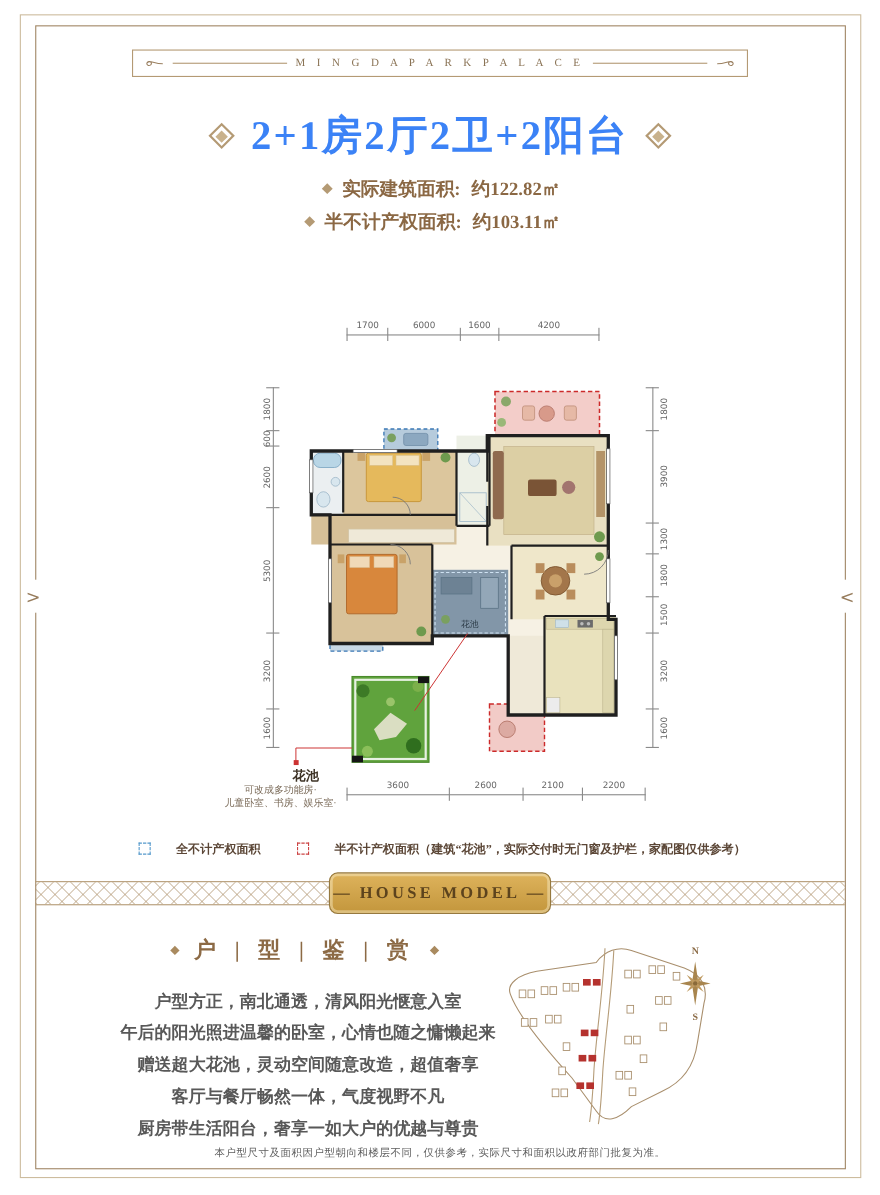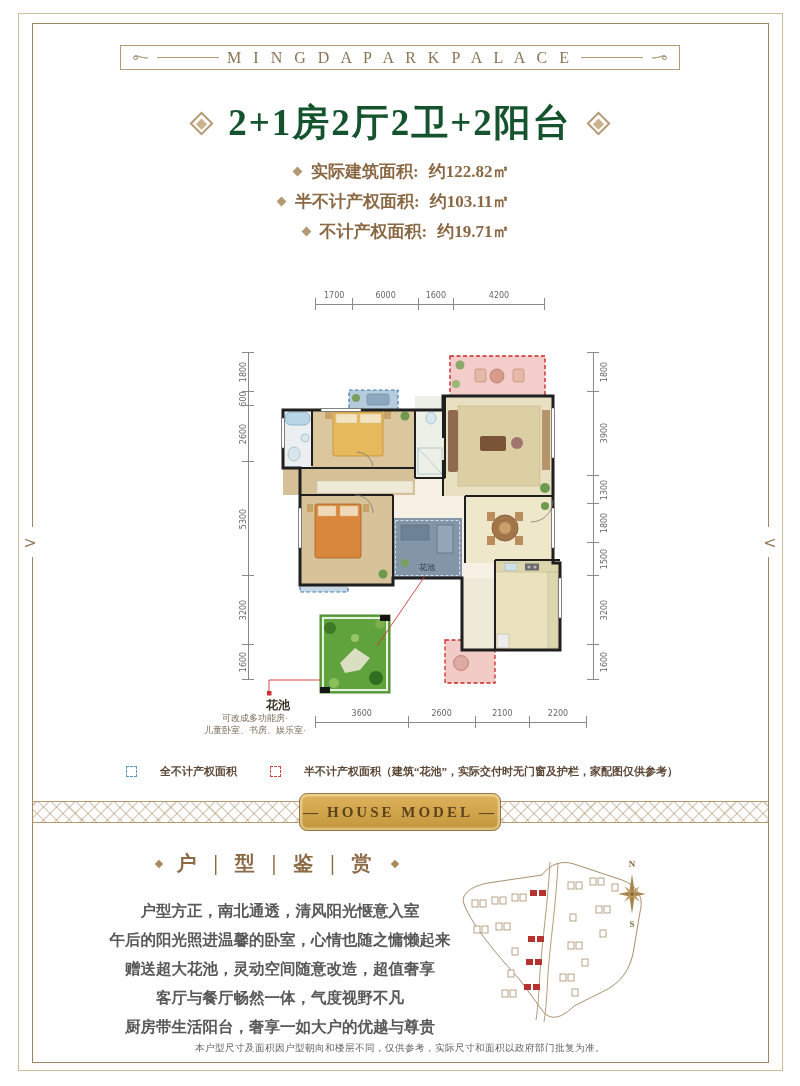--- a/index.html
+++ b/index.html
@@ -10,25 +10,25 @@
   
   .frame-outer{left:18px;top:13px;width:763px;height:1056px;border:1px solid #cdbc9e;}
   .frame-inner{left:32px;top:23px;width:735px;height:1038px;border:1px solid #a08564;}
   .edge-chevron{width:16px;height:30px;background:#fff;display:flex;align-items:center;justify-content:center;
                 font-size:16px;color:#977c5c;z-index:5;font-family:"DejaVu Sans",sans-serif;cursor:pointer;}
 
   
   .brandbox{left:120px;top:45px;width:560px;height:25px;border:1px solid #b49a74;box-sizing:border-box;
             display:flex;align-items:center;padding:0 10px;}
   .hline{flex:1;height:1px;background:#b49a74;margin:0 8px;}
-  .brand{font-size:16px;color:#8a7355;letter-spacing:4px;white-space:nowrap;font-family:Liberation Serif, serif;}
+  .brand{font-size:10px;color:#8a7355;letter-spacing:4px;white-space:nowrap;font-family:Liberation Serif, serif;}
 
   
   .titlerow{left:0;top:98px;width:800px;display:flex;align-items:center;justify-content:center;gap:18px;}
-  .pagetitle{font-size:37px;font-weight:700;color:#14532d;letter-spacing:2px;}
+  .pagetitle{font-size:37px;font-weight:700;color:#3b82f6;letter-spacing:2px;}
   .rosette{width:13px;height:13px;border:2px solid #b49a74;transform:rotate(45deg);position:relative;}
   .rosette::after{content:"";position:absolute;inset:2.5px;background:#c9b28c;}
 
   
   .specs{left:278px;top:156px;}
   .spec-row{display:flex;align-items:center;gap:10px;height:30px;font-size:17px;font-weight:700;color:#8b6844;justify-content:flex-end;}
   .diamond{width:7px;height:7px;background:#b49a74;transform:rotate(45deg);flex:0 0 auto;}
 
   
   .dim-h{display:flex;height:16px;}
@@ -111,25 +111,20 @@
   <div class="abs specs">
     <div class="spec-row">
       <span class="diamond"></span>
       <span>实际建筑面积:</span>
       <span>约122.82㎡</span>
     </div>
     <div class="spec-row">
       <span class="diamond"></span>
       <span>半不计产权面积:</span>
       <span>约103.11㎡</span>
-    </div>
-    <div class="spec-row">
-      <span class="diamond"></span>
-      <span>不计产权面积:</span>
-      <span>约19.71㎡</span>
     </div>
   </div>
 
   <div class="abs dim-h" style="left:315px;top:294px;width:230px;">
       <div class="dim-seg" style="flex-grow: 1700;">
         <span class="dim-label">1700</span>
       </div>
       <div class="dim-seg" style="flex-grow: 3000;">
         <span class="dim-label">6000</span>
       </div>

